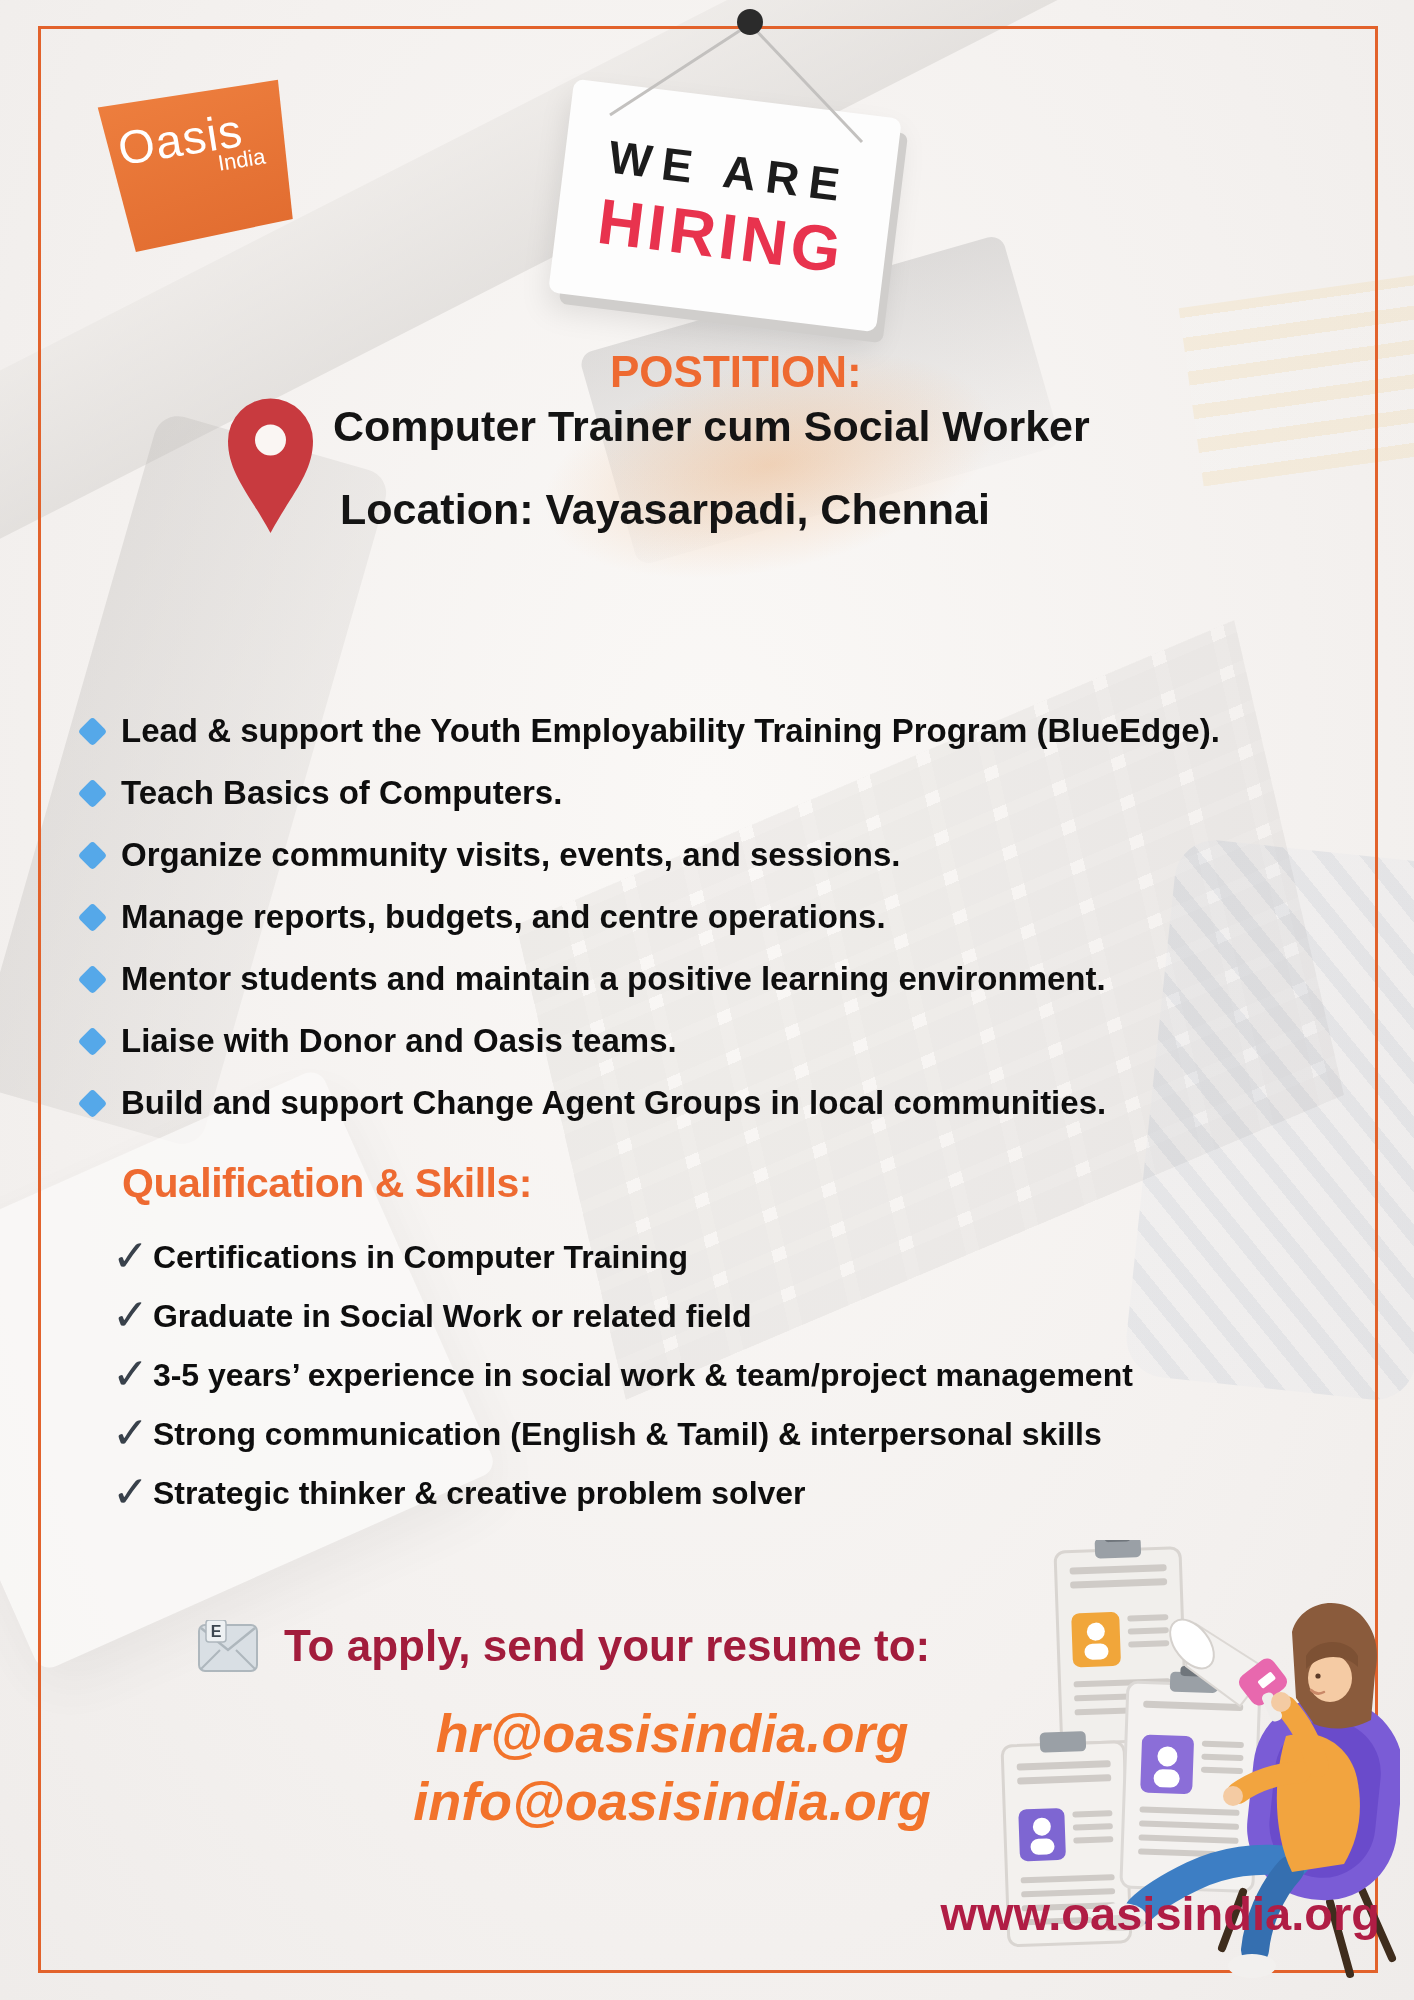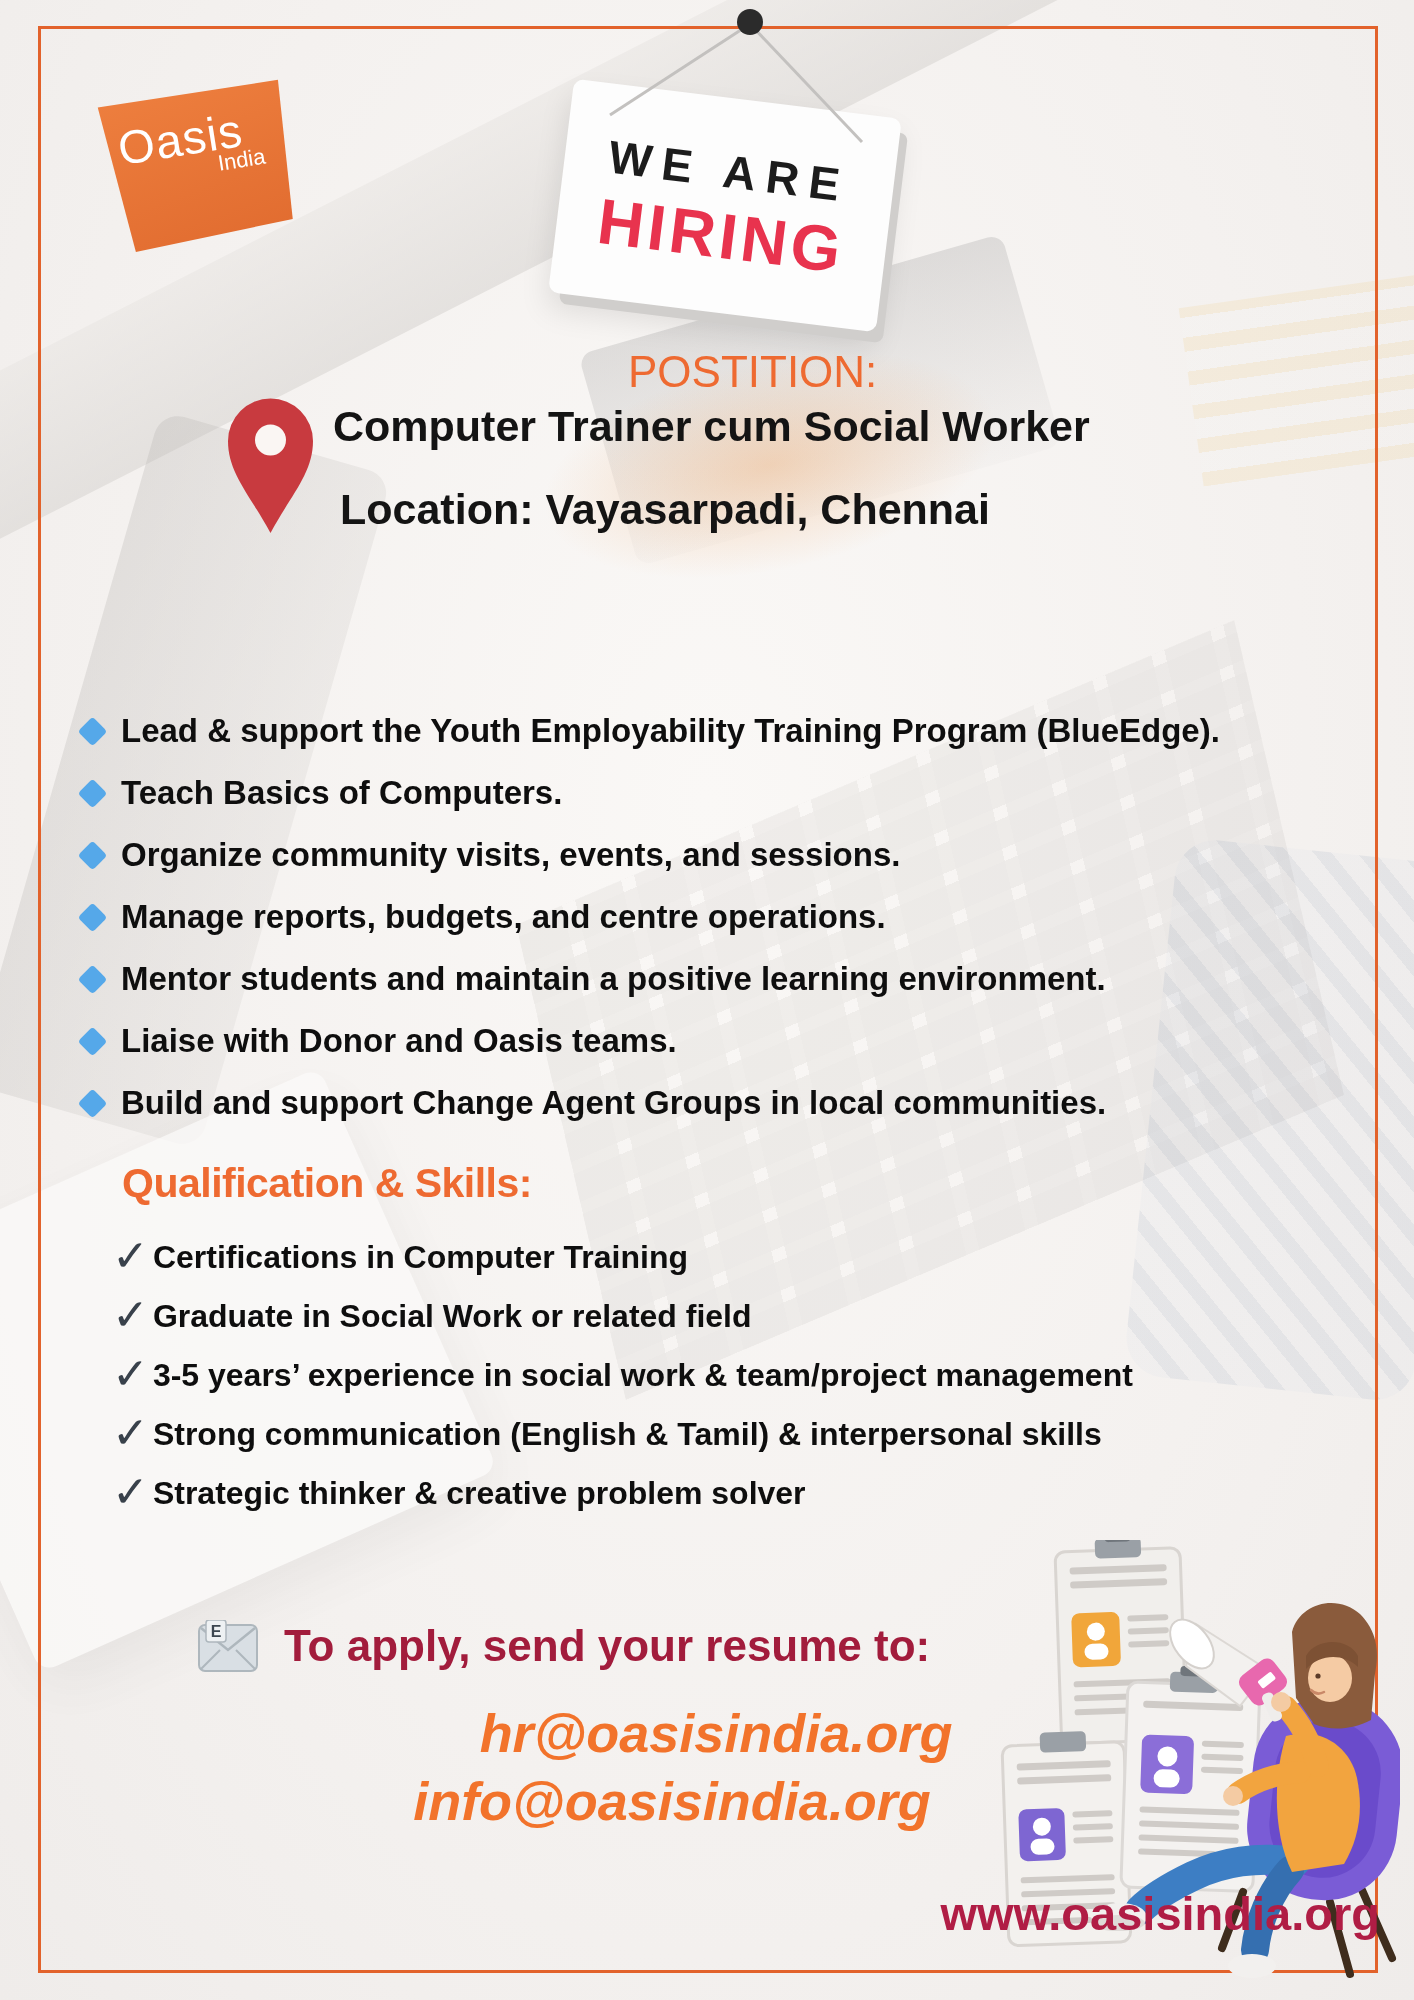--- a/index.html
+++ b/index.html
@@ -43,21 +43,21 @@
   .hangsvg{position:absolute;left:0;top:0;width:1414px;height:260px;z-index:4;pointer-events:none;}
   .sign{position:absolute;left:560px;top:98px;width:330px;height:215px;z-index:3;
     background:#fdfdfd;border-radius:10px;transform:rotate(7deg);
     box-shadow:10px 12px 0 -2px #d0cecc,0 16px 30px rgba(0,0,0,.10);
     display:flex;flex-direction:column;align-items:center;justify-content:center;}
   .sign-line1{font-size:46px;font-weight:700;color:#1c1c1c;letter-spacing:10px;margin-bottom:6px;}
   .sign-line2{font-size:64px;font-weight:800;color:#e8334e;letter-spacing:4px;line-height:1;}
   
   .map-pin{position:absolute;left:228px;top:397px;width:85px;height:136px;z-index:3;}
   .postition{position:absolute;left:610px;top:350px;z-index:3;
-    font-size:44px;font-weight:400;color:#ee6a31;line-height:1;margin-left:18px;}
+    font-size:44px;font-weight:700;color:#ee6a31;line-height:1;}
   .job-title{position:absolute;left:333px;top:403px;z-index:3;
     font-size:43px;font-weight:800;color:#141414;line-height:1.1;}
   .job-location{position:absolute;left:340px;top:486px;z-index:3;
     font-size:43px;font-weight:800;color:#141414;line-height:1.1;}
   
   .resp-heading{position:absolute;left:80px;top:645px;z-index:3;
     font-size:43px;font-weight:800;color:#ee6a31;letter-spacing:-0.5px;line-height:1;}
   .resp-list{position:absolute;left:78px;top:700px;width:1280px;z-index:3;}
   .resp-item{height:62px;display:flex;align-items:center;}
   .diamond{width:21px;height:21px;background:#55a8e9;border-radius:4px;
@@ -70,21 +70,21 @@
   .qual-item{height:59px;display:flex;align-items:center;}
   .check{font-size:44px;font-weight:700;color:#39414b;margin-right:4px;line-height:1;
     transform:translateY(-2px);flex-shrink:0;}
   .qual-text{font-size:32px;font-weight:700;color:#0e0e0e;white-space:nowrap;}
   
   .envelope{position:absolute;left:198px;top:1620px;width:60px;height:52px;z-index:3;}
   .apply-heading{position:absolute;left:284px;top:1622px;z-index:3;
     font-size:44px;font-weight:800;color:#a21c3c;line-height:1.1;}
   .email{position:absolute;left:38px;width:1268px;text-align:center;z-index:3;
     font-size:54px;font-weight:800;font-style:italic;color:#f2732b;line-height:1;}
-  .email1{top:1706px;margin-left:44px;}
+  .email1{top:1706px;}
   .email2{top:1774px;}
   .website{position:absolute;left:38px;top:1890px;width:1342px;text-align:right;z-index:3;
     font-size:47px;font-weight:800;color:#b01d45;line-height:1;}
   
   .illus{position:absolute;left:1000px;top:1540px;width:400px;height:440px;z-index:2;}
 </style>
 </head>
 <body>
 
 <div class="poster">

